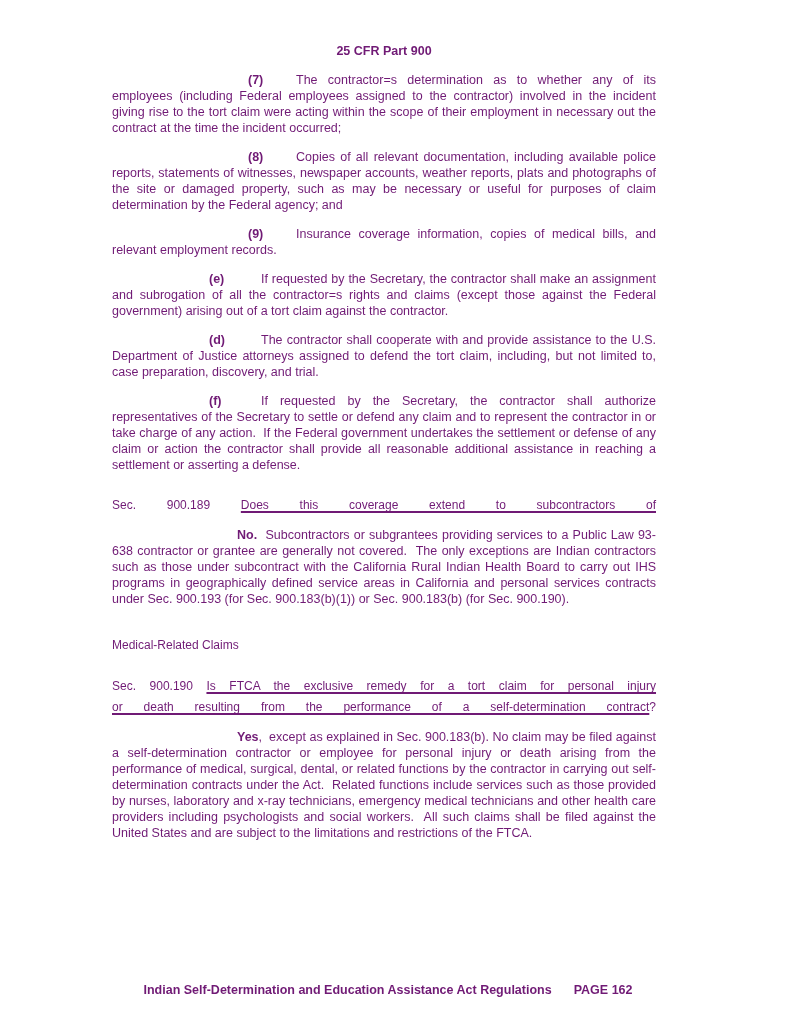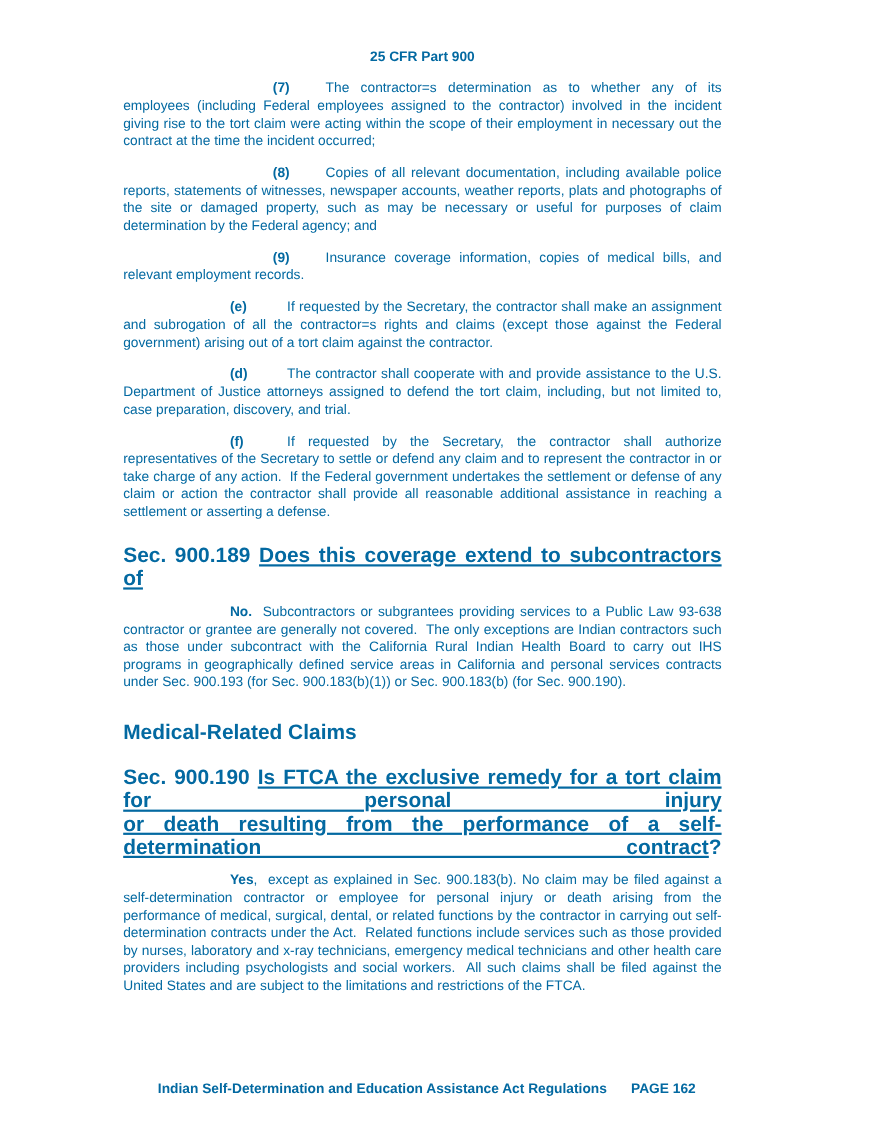--- a/index.html
+++ b/index.html
@@ -2,21 +2,21 @@
 <html><head>
 <meta charset="utf-8">
 <style>
   * { margin: 0; padding: 0; box-sizing: border-box; }
   html, body { background: #ffffff; }
   .page {
     position: relative;
     width: 776px;
     height: 1035px;
     background: #ffffff;
-    color: #0369a1;
+    color: #701a75;
     font-family: "Liberation Sans", "DejaVu Sans", sans-serif;
     font-size: 12.5px;
     line-height: 16px;
     padding: 43px 120px 0 112px;
     overflow: hidden;
   }
   .doc-header {
     text-align: center;
     font-weight: 700;
   }
@@ -27,25 +27,25 @@
   p.first { margin-top: 36px; }
   p.num { text-indent: 136px; }
   p.let { text-indent: 97px; }
   .marker {
     display: inline-block;
     text-indent: 0;
     font-weight: 700;
   }
   .mw48 { width: 48px; }
   .mw52 { width: 52px; }
-  .lead { font-weight: 700; }
+  .lead { font-weight: 700; margin-left: 28px; }
   h2.sec, h3.sub {
-    font-size: 19px;
+    font-size: 12px;
     line-height: 21px;
-    font-weight: 700;
+    font-weight: 400;
   }
   h2.mt-189 { margin-top: 22px; }
   p.mt-ans  { margin-top: 11px; }
   h3.sub    { margin-top: 28px; }
   h2.mt-190 { margin-top: 20px; }
   .hline { display: block; }
   .jlast { text-align: justify; text-align-last: justify; }
   .uq {
     text-decoration: underline;
     text-decoration-thickness: 2px;

